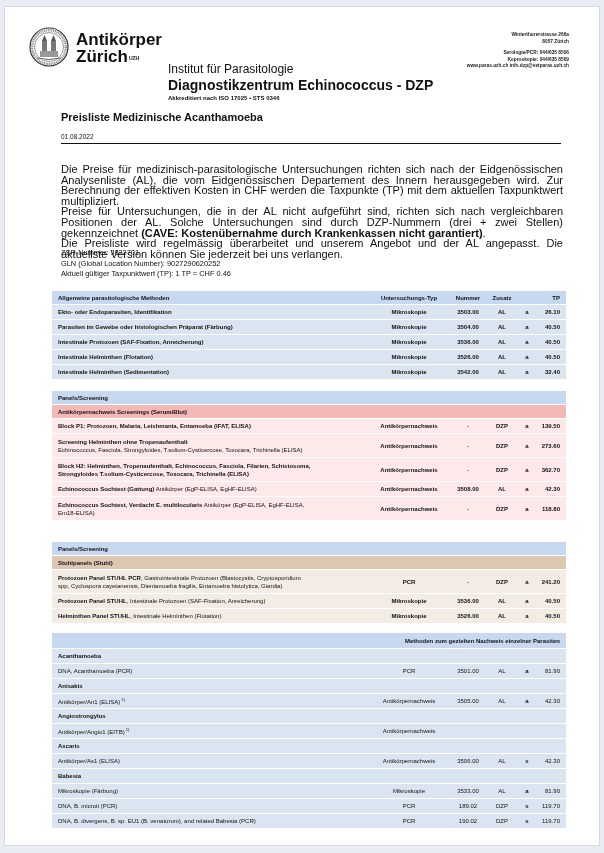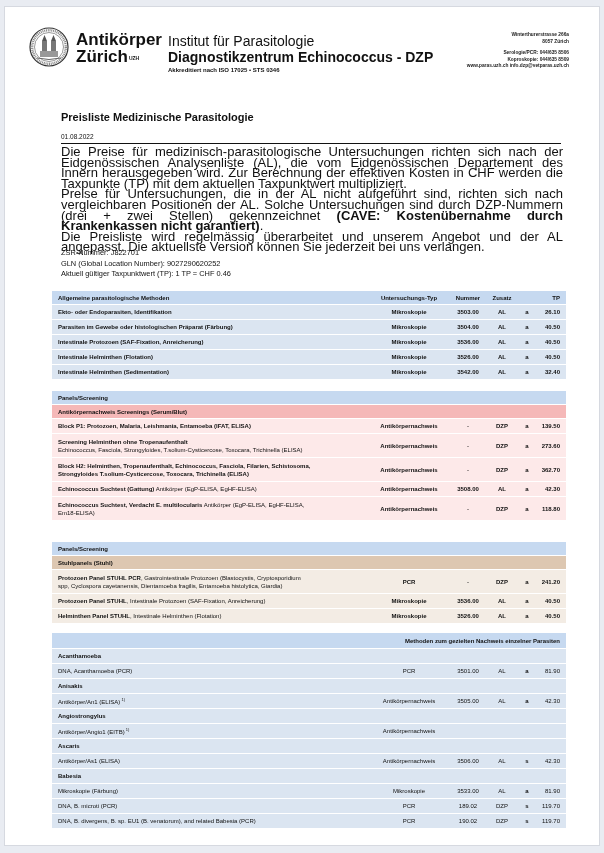--- a/index.html
+++ b/index.html
@@ -8,30 +8,30 @@
   .page {
     position: absolute; left: 4px; top: 6px; width: 596px; height: 840px;
     background: #fff; border: 1px solid #d6d9e0;
   }
   
   .logo { position: absolute; left: 24px; top: 20px; width: 40px; height: 40px; }
   .uni { position: absolute; left: 71px; top: 24px; font-weight: bold; font-size: 17px; line-height: 17px; color: #111; }
   .uni .l2 { display: block; }
   .uni sup { font-size: 5px; vertical-align: top; position: relative; top: 2px; margin-left: 1px; }
   .inst { position: absolute; left: 163px; top: 26px; }
-  .inst .t1 { font-size: 14px; line-height: 16px; }
+  .inst .t1 { font-size: 12px; line-height: 16px; margin-top: 28px; }
   .inst .t2 { font-size: 14px; font-weight: bold; line-height: 17px; }
   .inst .t3 { font-size: 6px; font-weight: bold; line-height: 9px; }
   .addr { position: absolute; right: 30px; top: 25px; text-align: right; font-size: 4.8px; font-weight: bold; line-height: 6.5px; color: #222; }
   .addr .gap { height: 5px; }
   
   .title { position: absolute; left: 56px; top: 104px; font-size: 11px; font-weight: bold; }
   .date { position: absolute; left: 56px; top: 126px; font-size: 6.5px; }
   .rule { position: absolute; left: 56px; right: 38px; top: 136px; border-top: 1px solid #111; }
-  .intro { position: absolute; left: 56px; width: 502px; top: 140px; font-size: 13px; line-height: 10.6px; text-align: justify; }
+  .intro { position: absolute; left: 56px; width: 502px; top: 157px; font-size: 11px; line-height: 10.6px; text-align: justify; }
   .intro p { margin: 0; }
   .meta { position: absolute; left: 56px; top: 241px; font-size: 7.4px; line-height: 10.6px; }
   
   .tbl { position: absolute; left: 47px; width: 514px; font-size: 6px; }
   .row { display: flex; align-items: center; border-bottom: 1px solid #fff; }
   .row .c-desc { flex: 0 0 318px; padding-left: 6px; line-height: 8px; }
   .row .c-typ { flex: 0 0 78px; text-align: center; }
   .row .c-num { flex: 0 0 40px; text-align: center; }
   .row .c-zus { flex: 0 0 28px; text-align: center; }
   .row .c-a { flex: 0 0 22px; text-align: center; font-weight: bold; }
@@ -82,21 +82,21 @@
   </div>
   <div class="addr">
     <div>Winterthurerstrasse 266a</div>
     <div>8057 Zürich</div>
     <div class="gap"></div>
     <div>Serologie/PCR: 044/635 8506</div>
     <div>Koproskopie: 044/635 8509</div>
     <div>www.paras.uzh.ch info.dzp@vetparas.uzh.ch</div>
   </div>
 
-  <div class="title">Preisliste Medizinische Parasitologie</div>
+  <div class="title">Preisliste Medizinische Acanthamoeba</div>
   <div class="date">01.08.2022</div>
   <div class="rule"></div>
 
   <div class="intro">
     <p>Die Preise für medizinisch-parasitologische Untersuchungen richten sich nach der Eidgenössischen Analysenliste (AL), die vom Eidgenössischen Departement des Innern herausgegeben wird. Zur Berechnung der effektiven Kosten in CHF werden die Taxpunkte (TP) mit dem aktuellen Taxpunktwert multipliziert.</p>
     <p><span>Preise für Untersuchungen, die in der AL nicht aufgeführt sind, richten sich nach vergleichbaren Positionen der AL. Solche Untersuchungen sind durch DZP-Nummern (drei + zwei Stellen) gekennzeichnet </span><b>(CAVE: Kostenübernahme durch Krankenkassen nicht garantiert)</b><span>.</span></p>
     <p>Die Preisliste wird regelmässig überarbeitet und unserem Angebot und der AL angepasst. Die aktuellste Version können Sie jederzeit bei uns verlangen.</p>
   </div>
 
   <div class="meta">

